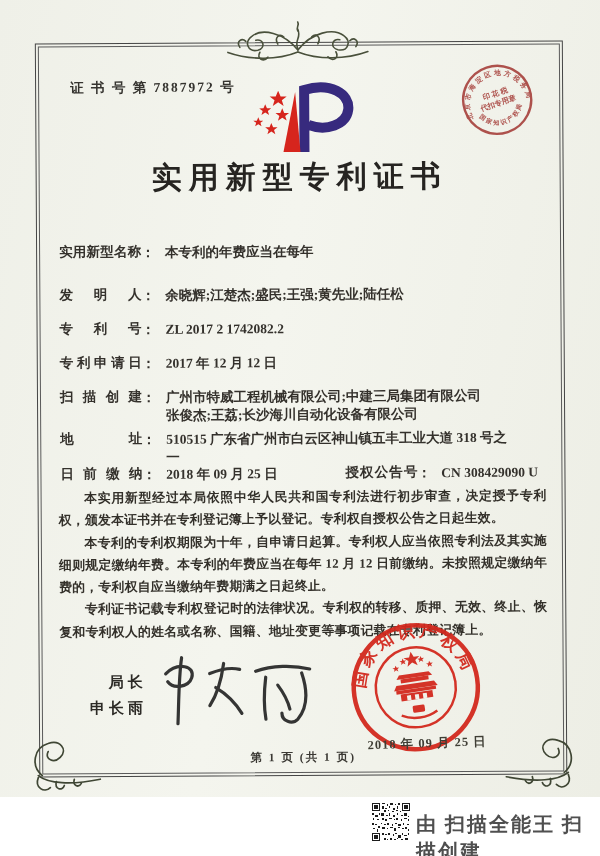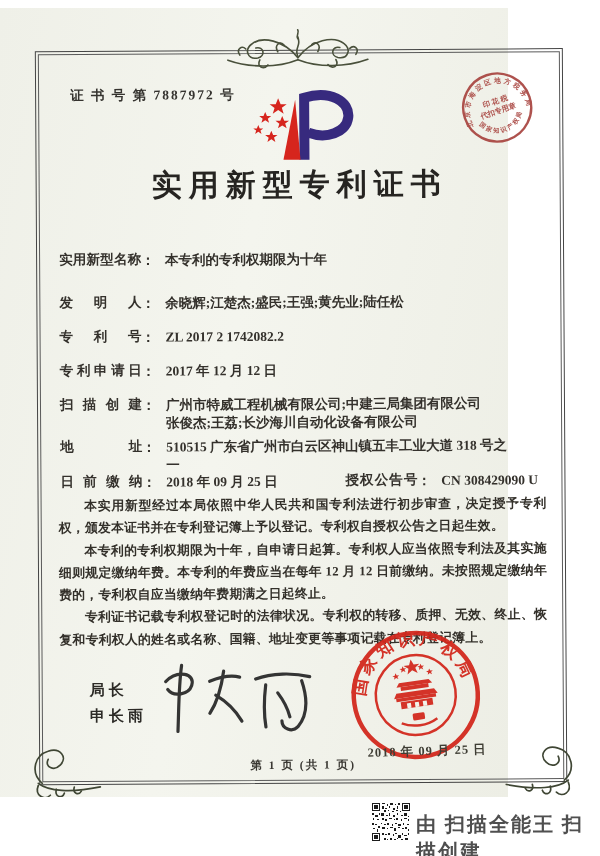--- a/index.html
+++ b/index.html
@@ -2,23 +2,22 @@
 <html><head>
 <meta charset="utf-8">
 <style>
   * { margin:0; padding:0; box-sizing:border-box; }
   html,body { width:600px; height:856px; }
   body {
     position:relative; width:600px; height:856px; background:#ffffff; overflow:hidden;
     font-family:"Liberation Serif","DejaVu Serif",serif; color:#2e2c29;
   }
   .paper {
-    position:absolute; left:0; top:0; width:508px; height:797px;
+    position:absolute; left:0; top:0; width:600px; height:797px;
     background:linear-gradient(100deg,#eff0e8 0%,#f4f5ee 45%,#edeee5 100%);
-    margin-top:8px;
   }
   .tilt { position:absolute; inset:0; transform:rotate(-0.35deg); transform-origin:50% 50%; }
   .frame {
     position:absolute; left:37px; top:42px; width:528px; height:734px;
     border:1.6px solid #454545;
   }
   .frame::after {
     content:""; position:absolute; inset:2px; border:0.8px solid #5a5a5a;
   }
   .cert-no { position:absolute; left:72px; top:78px; font-size:13.5px; font-weight:700; letter-spacing:2px; color:#35332f; }
@@ -28,21 +27,21 @@
   .rows { position:absolute; left:60px; top:0; width:484px; font-size:13.5px; font-weight:700; color:#34312c; }
   .frow { position:absolute; left:0; width:484px; line-height:18px; }
   .flabel { display:inline-block; width:82px; text-align:justify; text-align-last:justify; vertical-align:top;font-family:Liberation Mono, monospace; }
   .fcolon { display:inline-block; vertical-align:top; }
   .fval { display:inline-block; vertical-align:top; margin-left:7px; max-width:382px; }
   .fval .l2 { display:block; }
   .grant-right { position:absolute; left:285px; top:0; white-space:nowrap; }
   .grant-right .flabel { width:72px; }
   .paras { position:absolute; left:58px; top:486px; width:488px; font-size:12.8px; font-weight:700; line-height:1.74; color:#33302a; text-align:justify; letter-spacing:0.3px; }
   .paras p { text-indent:2em; }
-  .director { position:absolute; left:88px; top:668px; font-size:15px; font-weight:700; letter-spacing:4px; color:#2c2a26; line-height:26px; }
+  .director { position:absolute; left:88px; top:668px; font-size:15px; font-weight:700; letter-spacing:4px; color:#2c2a26; line-height:26px;text-align:right; }
   .signature { position:absolute; left:150px; top:643px; }
   .seal { position:absolute; left:338px; top:614px; }
   .seal-date { position:absolute; left:350px; top:736px; width:150px; text-align:center; font-size:12.5px; font-weight:700; letter-spacing:1px; color:#3f3e35; transform:rotate(-1.5deg); }
   .page-footer { position:absolute; left:37px; top:750px; width:528px; text-align:center; font-size:11.5px; font-weight:700; letter-spacing:2px; color:#3a3833; }
   .orn-top { position:absolute; left:200px; top:19px; }
   .orn-bl { position:absolute; left:24px; top:730px; }
   .orn-br { position:absolute; left:500px; top:730px; transform:scaleX(-1); }
   .scan-strip { position:absolute; left:0; top:797px; width:600px; height:59px; background:#ffffff; }
   .qr { position:absolute; left:372px; top:6px; }
   .scan-text { position:absolute; left:416px; top:14px; font-size:20px; font-weight:700; letter-spacing:2px; color:#4f4f4f; }
@@ -120,21 +119,21 @@
         <use href="#star" transform="translate(20,42) scale(0.50)"></use>
         <use href="#star" transform="translate(33,49) scale(0.62)"></use>
       </g>
     </svg>
 
     <div class="title">实用新型专利证书</div>
 
     <div class="rows">
       <div class="frow" style="top:243px">
         <span class="flabel">实用新型名称</span><span class="fcolon">：</span>
-        <span class="fval"><span>本专利的专利权期限为十年</span></span>
+        <span class="fval"><span>本专利的年费应当在每年</span></span>
       </div>
       <div class="frow" style="top:286px">
         <span class="flabel">发明人</span><span class="fcolon">：</span>
         <span class="fval"><span>余晓辉;江楚杰;盛民;王强;黄先业;陆任松</span></span>
       </div>
       <div class="frow" style="top:320px">
         <span class="flabel">专利号</span><span class="fcolon">：</span>
         <span class="fval"><span>ZL 2017 2 1742082.2</span></span>
       </div>
       <div class="frow" style="top:354px">

